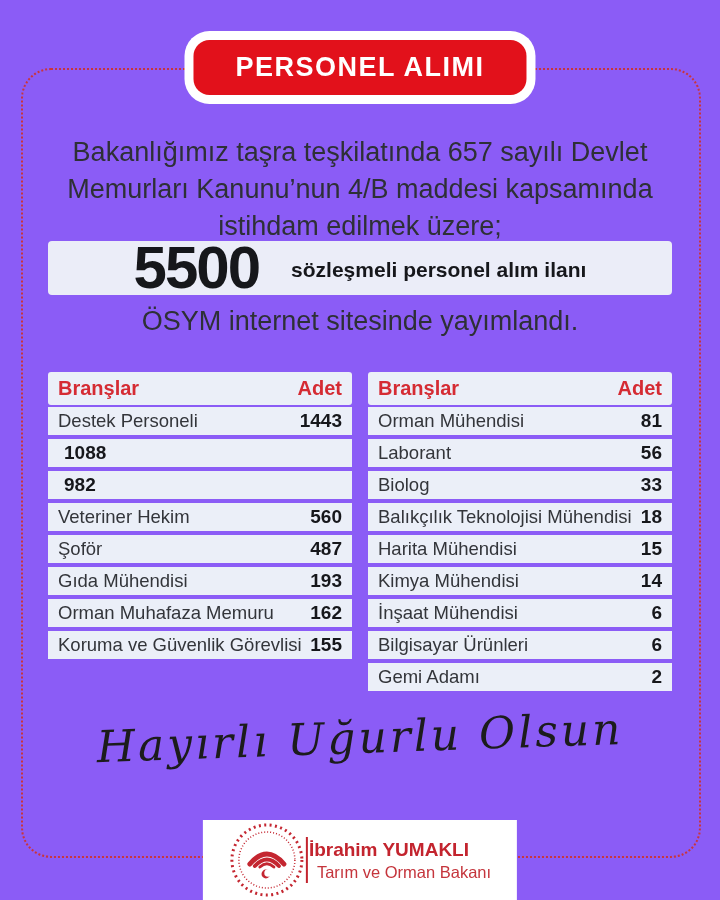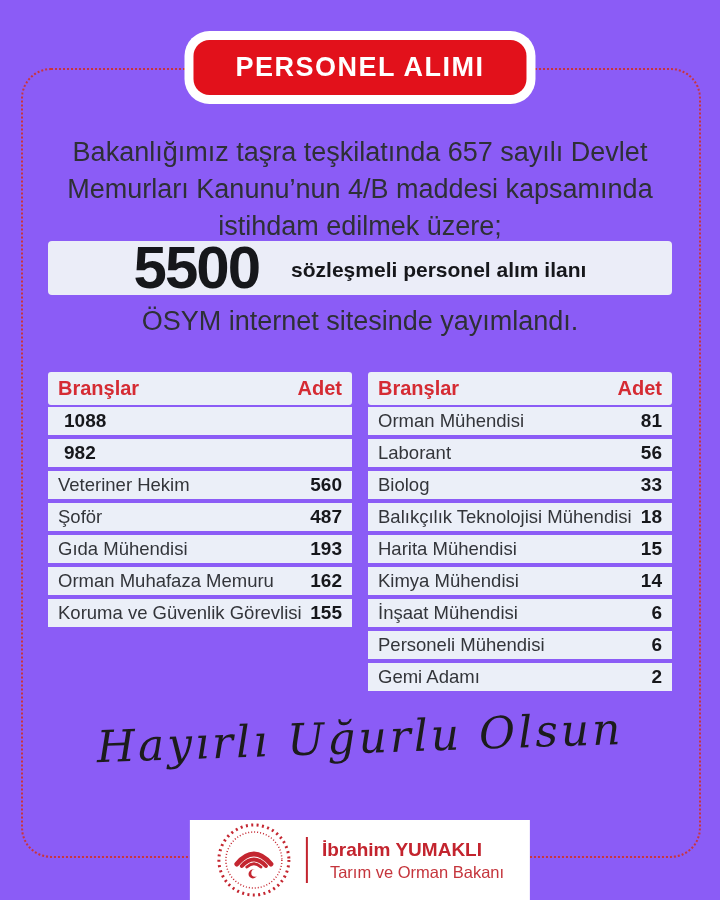--- a/index.html
+++ b/index.html
@@ -133,21 +133,21 @@
     color:#1c1c1c;
     transform:rotate(-2deg);
   }
 
   
   .footer {
     position:absolute;
     top:820px; left:50%; transform:translateX(-50%);
     display:flex;
     align-items:center;
-    gap:14px;
+    gap:1px;
     background:#ffffff;
     padding:2px 26px;
   }
   .seal { width:76px; height:76px; flex:0 0 auto; }
   .footer-divider {
     width:2px; height:46px;
     background:#c3242e;
   }
   .footer-names { display:flex; flex-direction:column; justify-content:center; }
   .minister-name {
@@ -183,20 +183,24 @@
 
   <p class="subline">ÖSYM internet sitesinde yayımlandı.</p>
 
   <div class="tables">
     <div class="jobs-table">
       <div class="thead">
         <span>Branşlar</span>
         <span>Adet</span>
       </div>
       <div class="tbody">
+          <div class="trow">
+            <span class="cell-branch">Destek Personeli</span>
+            <span class="cell-count">1443</span>
+          </div>
           <div class="trow">
             <span class="cell-count">1088</span>
           </div>
           <div class="trow">
             <span class="cell-count">982</span>
           </div>
           <div class="trow">
             <span class="cell-branch">Veteriner Hekim</span>
             <span class="cell-count">560</span>
           </div>
@@ -246,21 +250,21 @@
           </div>
           <div class="trow">
             <span class="cell-branch">Kimya Mühendisi</span>
             <span class="cell-count">14</span>
           </div>
           <div class="trow">
             <span class="cell-branch">İnşaat Mühendisi</span>
             <span class="cell-count">6</span>
           </div>
           <div class="trow">
-            <span class="cell-branch">Personeli Mühendisi</span>
+            <span class="cell-branch">Bilgisayar Ürünleri</span>
             <span class="cell-count">6</span>
           </div>
           <div class="trow">
             <span class="cell-branch">Gemi Adamı</span>
             <span class="cell-count">2</span>
           </div>
         </div>
     </div>
   </div>
 

